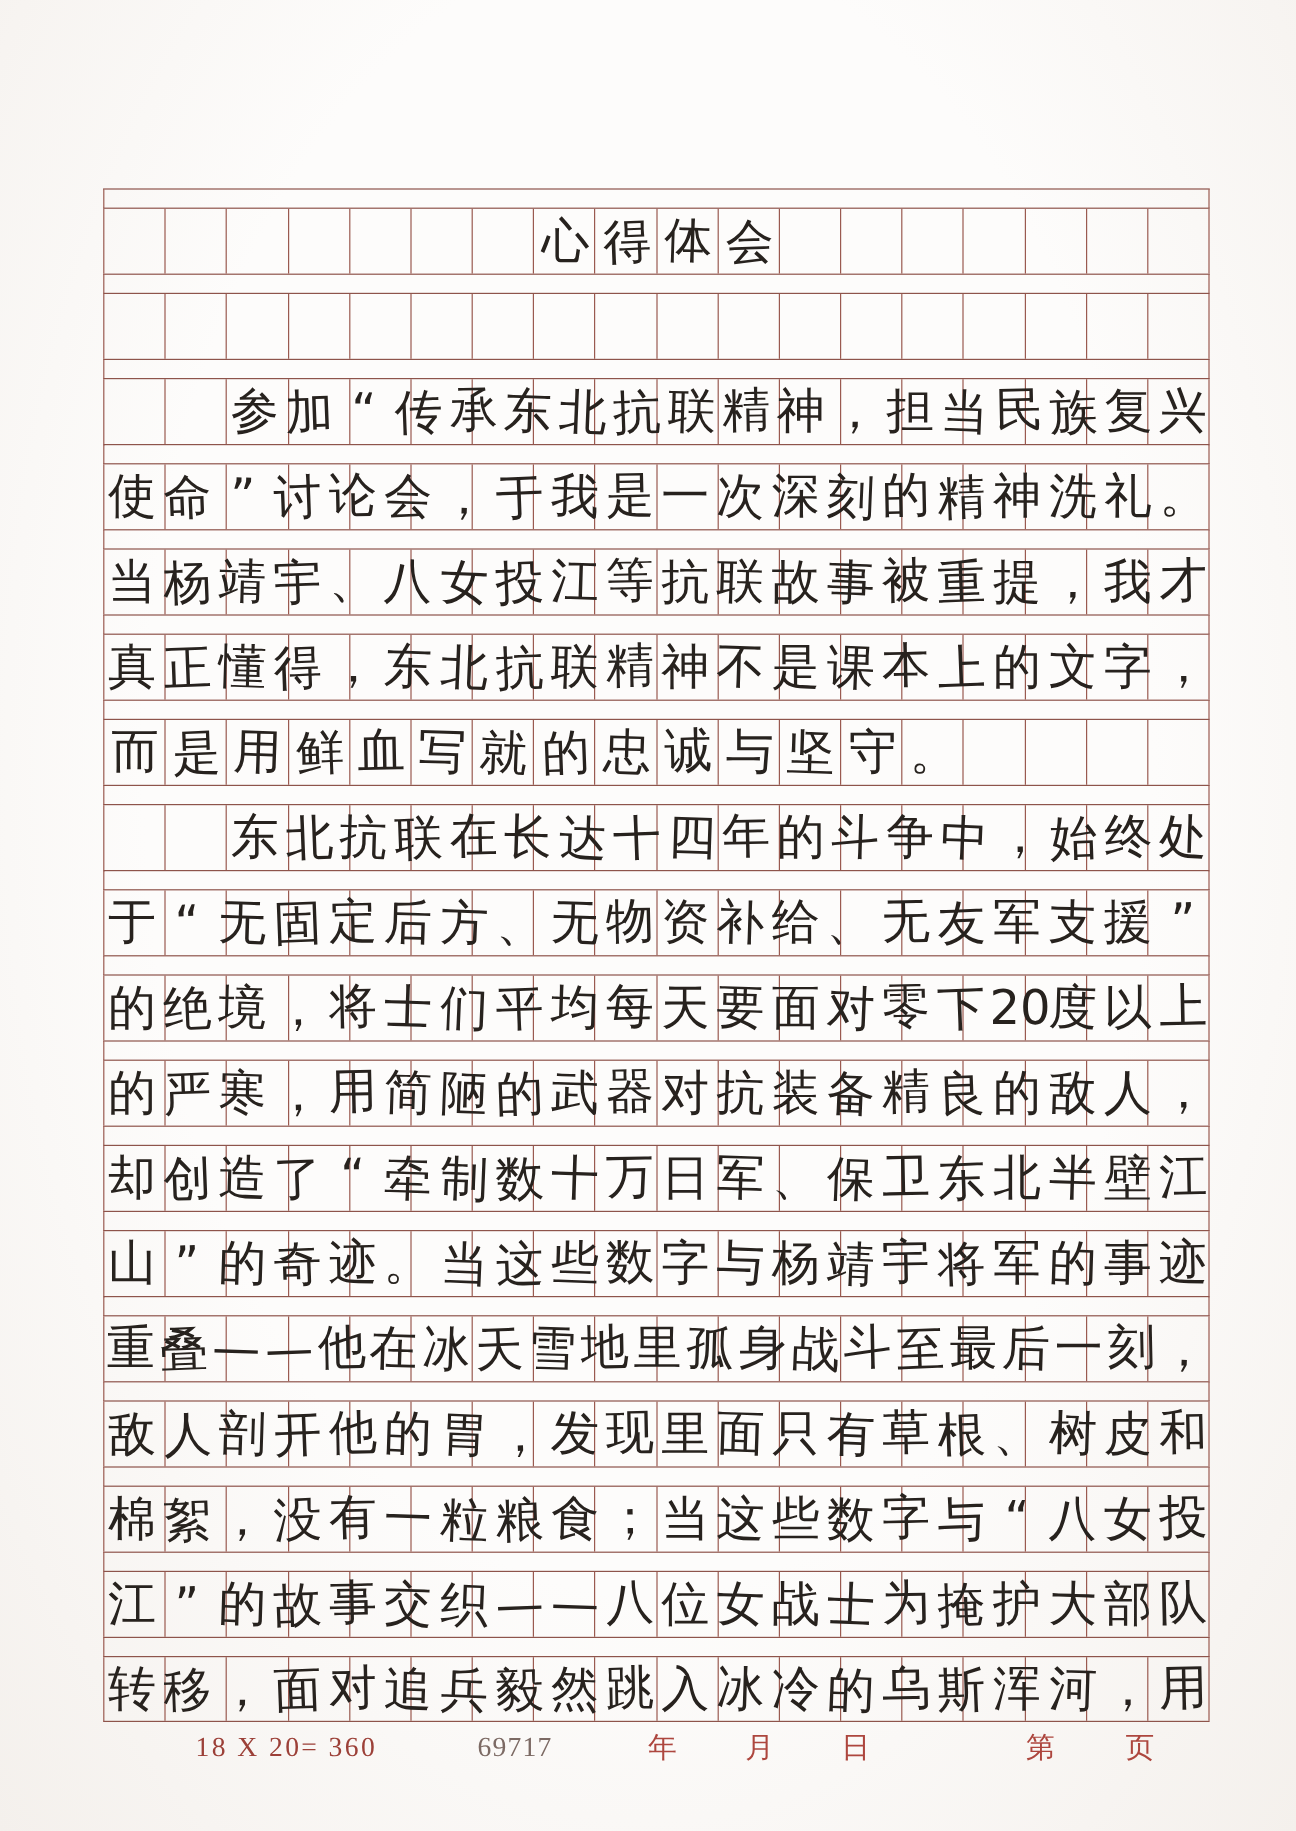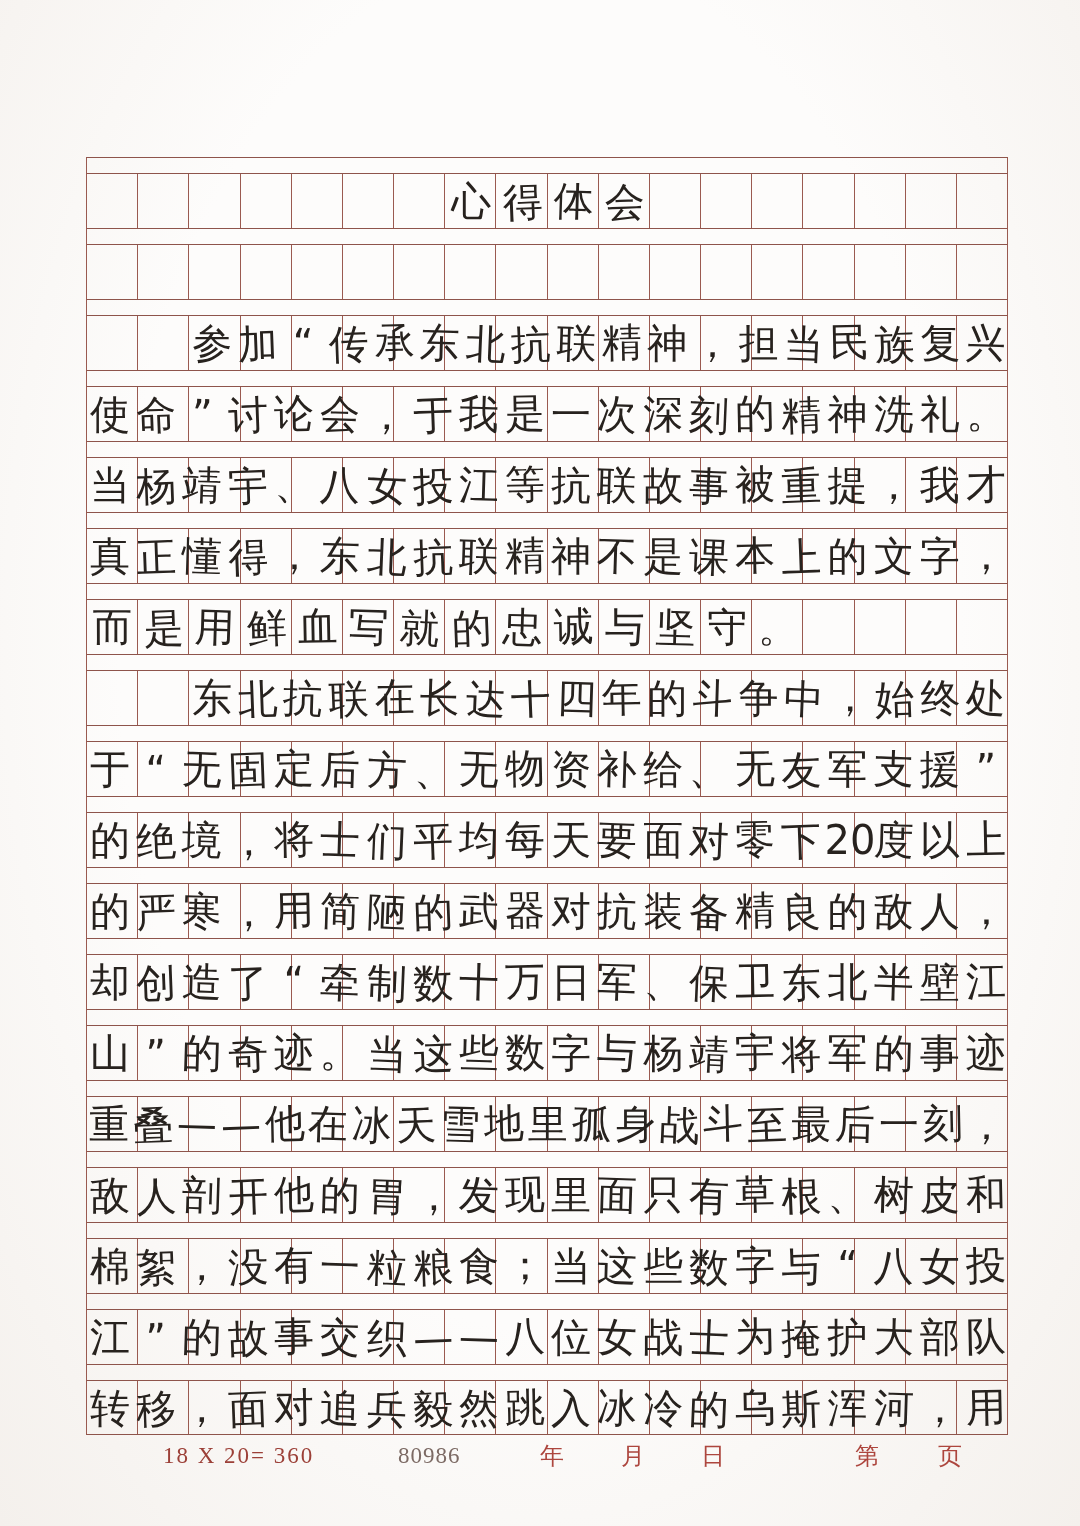--- a/index.html
+++ b/index.html
@@ -831,21 +831,21 @@
             <span class="ch" style="width: 46.1px;">河</span>
             <span class="ch" style="width: 46.1px;">，</span>
             <span class="ch" style="width: 46.1px;">用</span>
           </div>
         </div>
       </div>
     </div>
 
   <div class="footer">
     <span class="f-item f-formula">18 X 20= 360</span>
-    <span class="f-item f-code">80986</span>
+    <span class="f-item f-code">69717</span>
     <span class="f-item f-cjk f-year">年</span>
     <span class="f-item f-cjk f-month">月</span>
     <span class="f-item f-cjk f-day">日</span>
     <span class="f-item f-cjk f-di">第</span>
     <span class="f-item f-cjk f-ye">页</span>
   </div>
 
 </div>
 
 </body></html>

